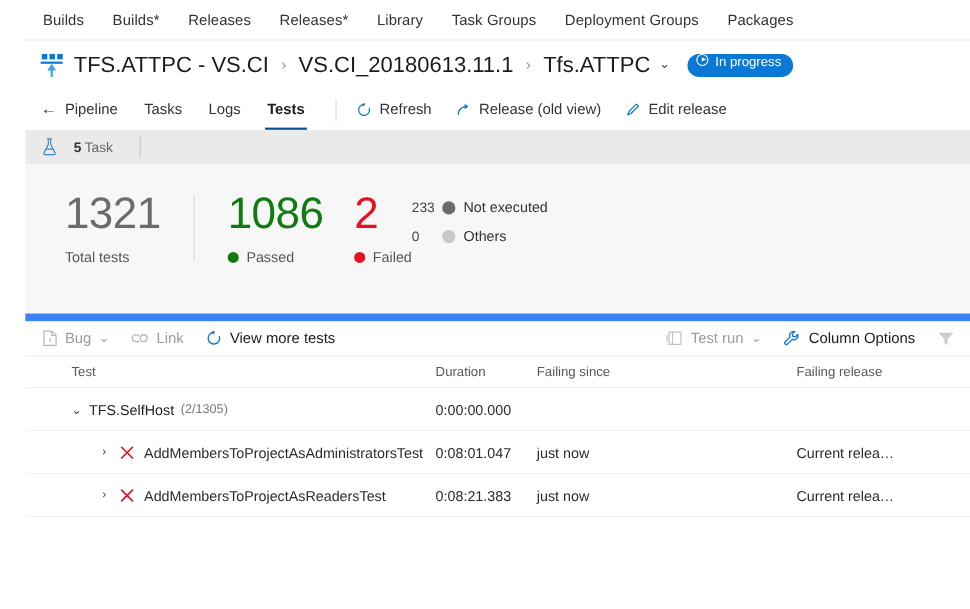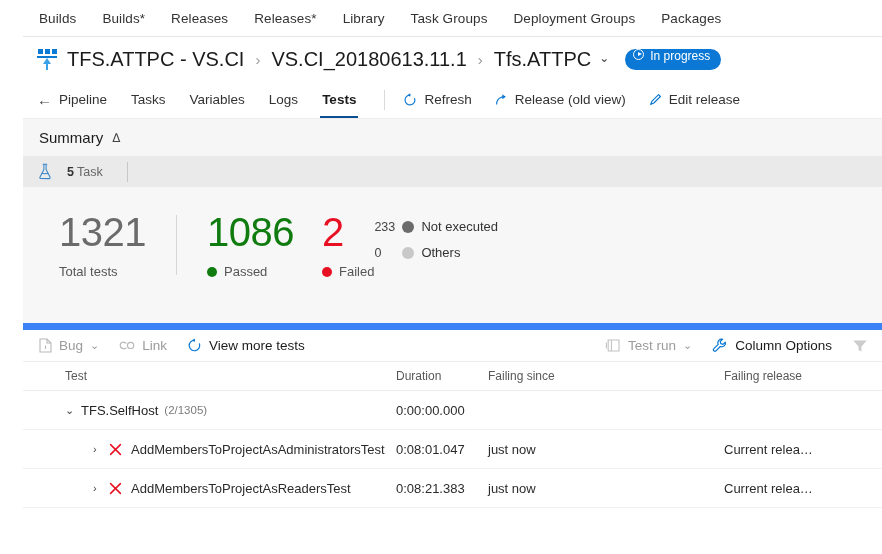--- a/index.html
+++ b/index.html
@@ -325,21 +325,20 @@
       <span>In progress</span>
     </span>
   </div>
 
   <div class="pivotbar">
     <div class="pivot back">
       <span class="backarrow">←</span>
       <span>Pipeline</span>
     </div>
     <div class="pivot">Tasks</div>
-    <div class="pivot">Variables</div>
     <div class="pivot">Logs</div>
     <div class="pivot active">Tests</div>
     <div class="vsep" style="margin-left:4px;"></div>
 
     <div class="cmd">
       <span class="gi">
         <svg class="refresh-ico" viewBox="0 0 16 16">
           <path d="M8 2.4A5.6 5.6 0 1 0 13.3 6.3" fill="none" stroke="#0a78d4" stroke-width="1.3" stroke-linecap="round"></path>
           <path d="M8.3 0.4 L8.3 4.2 L5.2 2.3 Z" fill="#0a78d4"></path>
         </svg>
@@ -360,24 +359,20 @@
     <div class="cmd">
       <span class="gi">
         <svg class="pencil-ico" viewBox="0 0 16 16">
           <path d="M3 13 L4.6 9.2 L12.1 1.9 L14.2 4 L6.7 11.4 Z" fill="none" stroke="#0a78d4" stroke-width="1.3" stroke-linejoin="round"></path>
         </svg>
       </span>
       <span>Edit release</span>
     </div>
   </div>
 
-  <div class="summary-head">
-    <span class="t">Summary</span>
-    <span class="cv">ᐃ</span>
-  </div>
 
   <div class="runs-strip">
     <span>
       <svg class="flask" viewBox="0 0 16 17">
         <path d="M6.2 1.2 L9.8 1.2 M6.9 1.2 L6.9 6.4 L2.9 14.2 A1 1 0 0 0 3.8 15.6 L12.2 15.6 A1 1 0 0 0 13.1 14.2 L9.1 6.4 L9.1 1.2" fill="none" stroke="#3a87c8" stroke-width="1.05" stroke-linejoin="round" stroke-linecap="round"></path>
         <path d="M4.6 10.6 L11.4 10.6" fill="none" stroke="#3a87c8" stroke-width="1.05"></path>
       </svg>
     </span>
     <span class="runs-txt">
       <b>5</b><span>Task</span>

